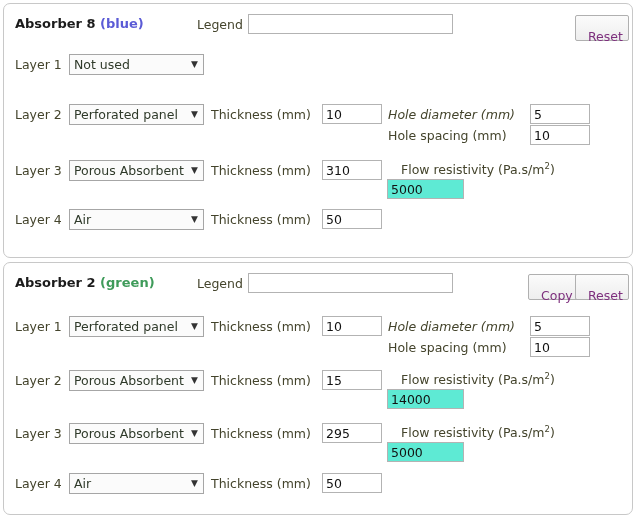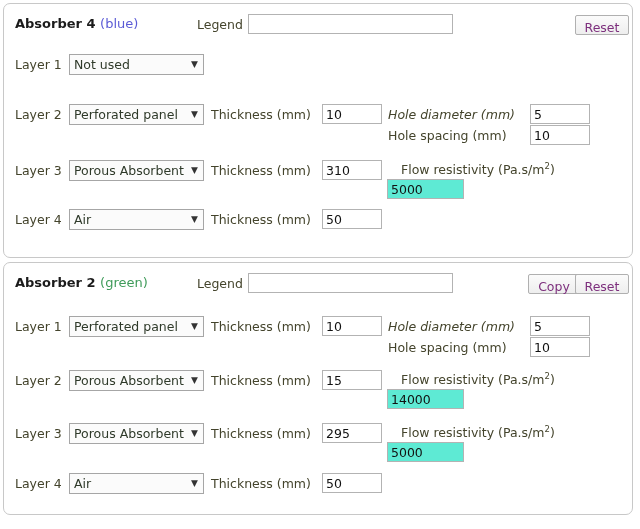--- a/index.html
+++ b/index.html
@@ -39,21 +39,21 @@
   .title {
     position: absolute;
     left: 11px;
     top: 3px;
     font-weight: bold;
     font-size: 13px;
     color: #1b1b1b;
     white-space: nowrap;
   }
   .title .colorname {
-    font-weight: normal;
+    font-weight: bold;
   }
   .title .blue  { color: #5b5bd6; }
   .title .green { color: #3f9b5a; }
 
   .legend-label {
     position: absolute;
     left: 193px;
     top: 4px;
     color: #44442c;
     font-size: 12.5px;
@@ -80,21 +80,21 @@
     box-sizing: border-box;
     border: 1px solid #b0b0b0;
     border-radius: 2px;
     background: linear-gradient(#fbfbfb, #eeeeee);
     color: #7d2f7d;
     font-family: "DejaVu Sans", sans-serif;
     font-size: 12.5px;
     line-height: 18px;
     text-align: center;
     cursor: default;
-    padding: 3px;
+    padding: 12px;
   }
   .btn-reset { left: 571px; width: 54px; }
   .btn-copy  { left: 524px; width: 52px; }
 
   .layer-row {
     position: absolute;
     left: 0; right: 0;
     height: 44px;
   }
 
@@ -231,21 +231,21 @@
     color: #111;
   }
 </style>
 </head>
 <body>
 
 <div class="panel" id="panel-1">
 
   <div class="hdr-row">
     <div class="title">
-      <span>Absorber 4</span>
+      <span>Absorber 8</span>
       <span class="colorname blue">(blue)</span>
     </div>
     <div class="legend-label">Legend</div>
     <input class="legend-input" type="text" value="" style="">
     <button class="btn btn-reset">Reset</button>
   </div>
 
   <div class="layer-row" style="top:50px">
     <div class="layer-label">Layer 1</div>
     <div class="sel-wrap">

